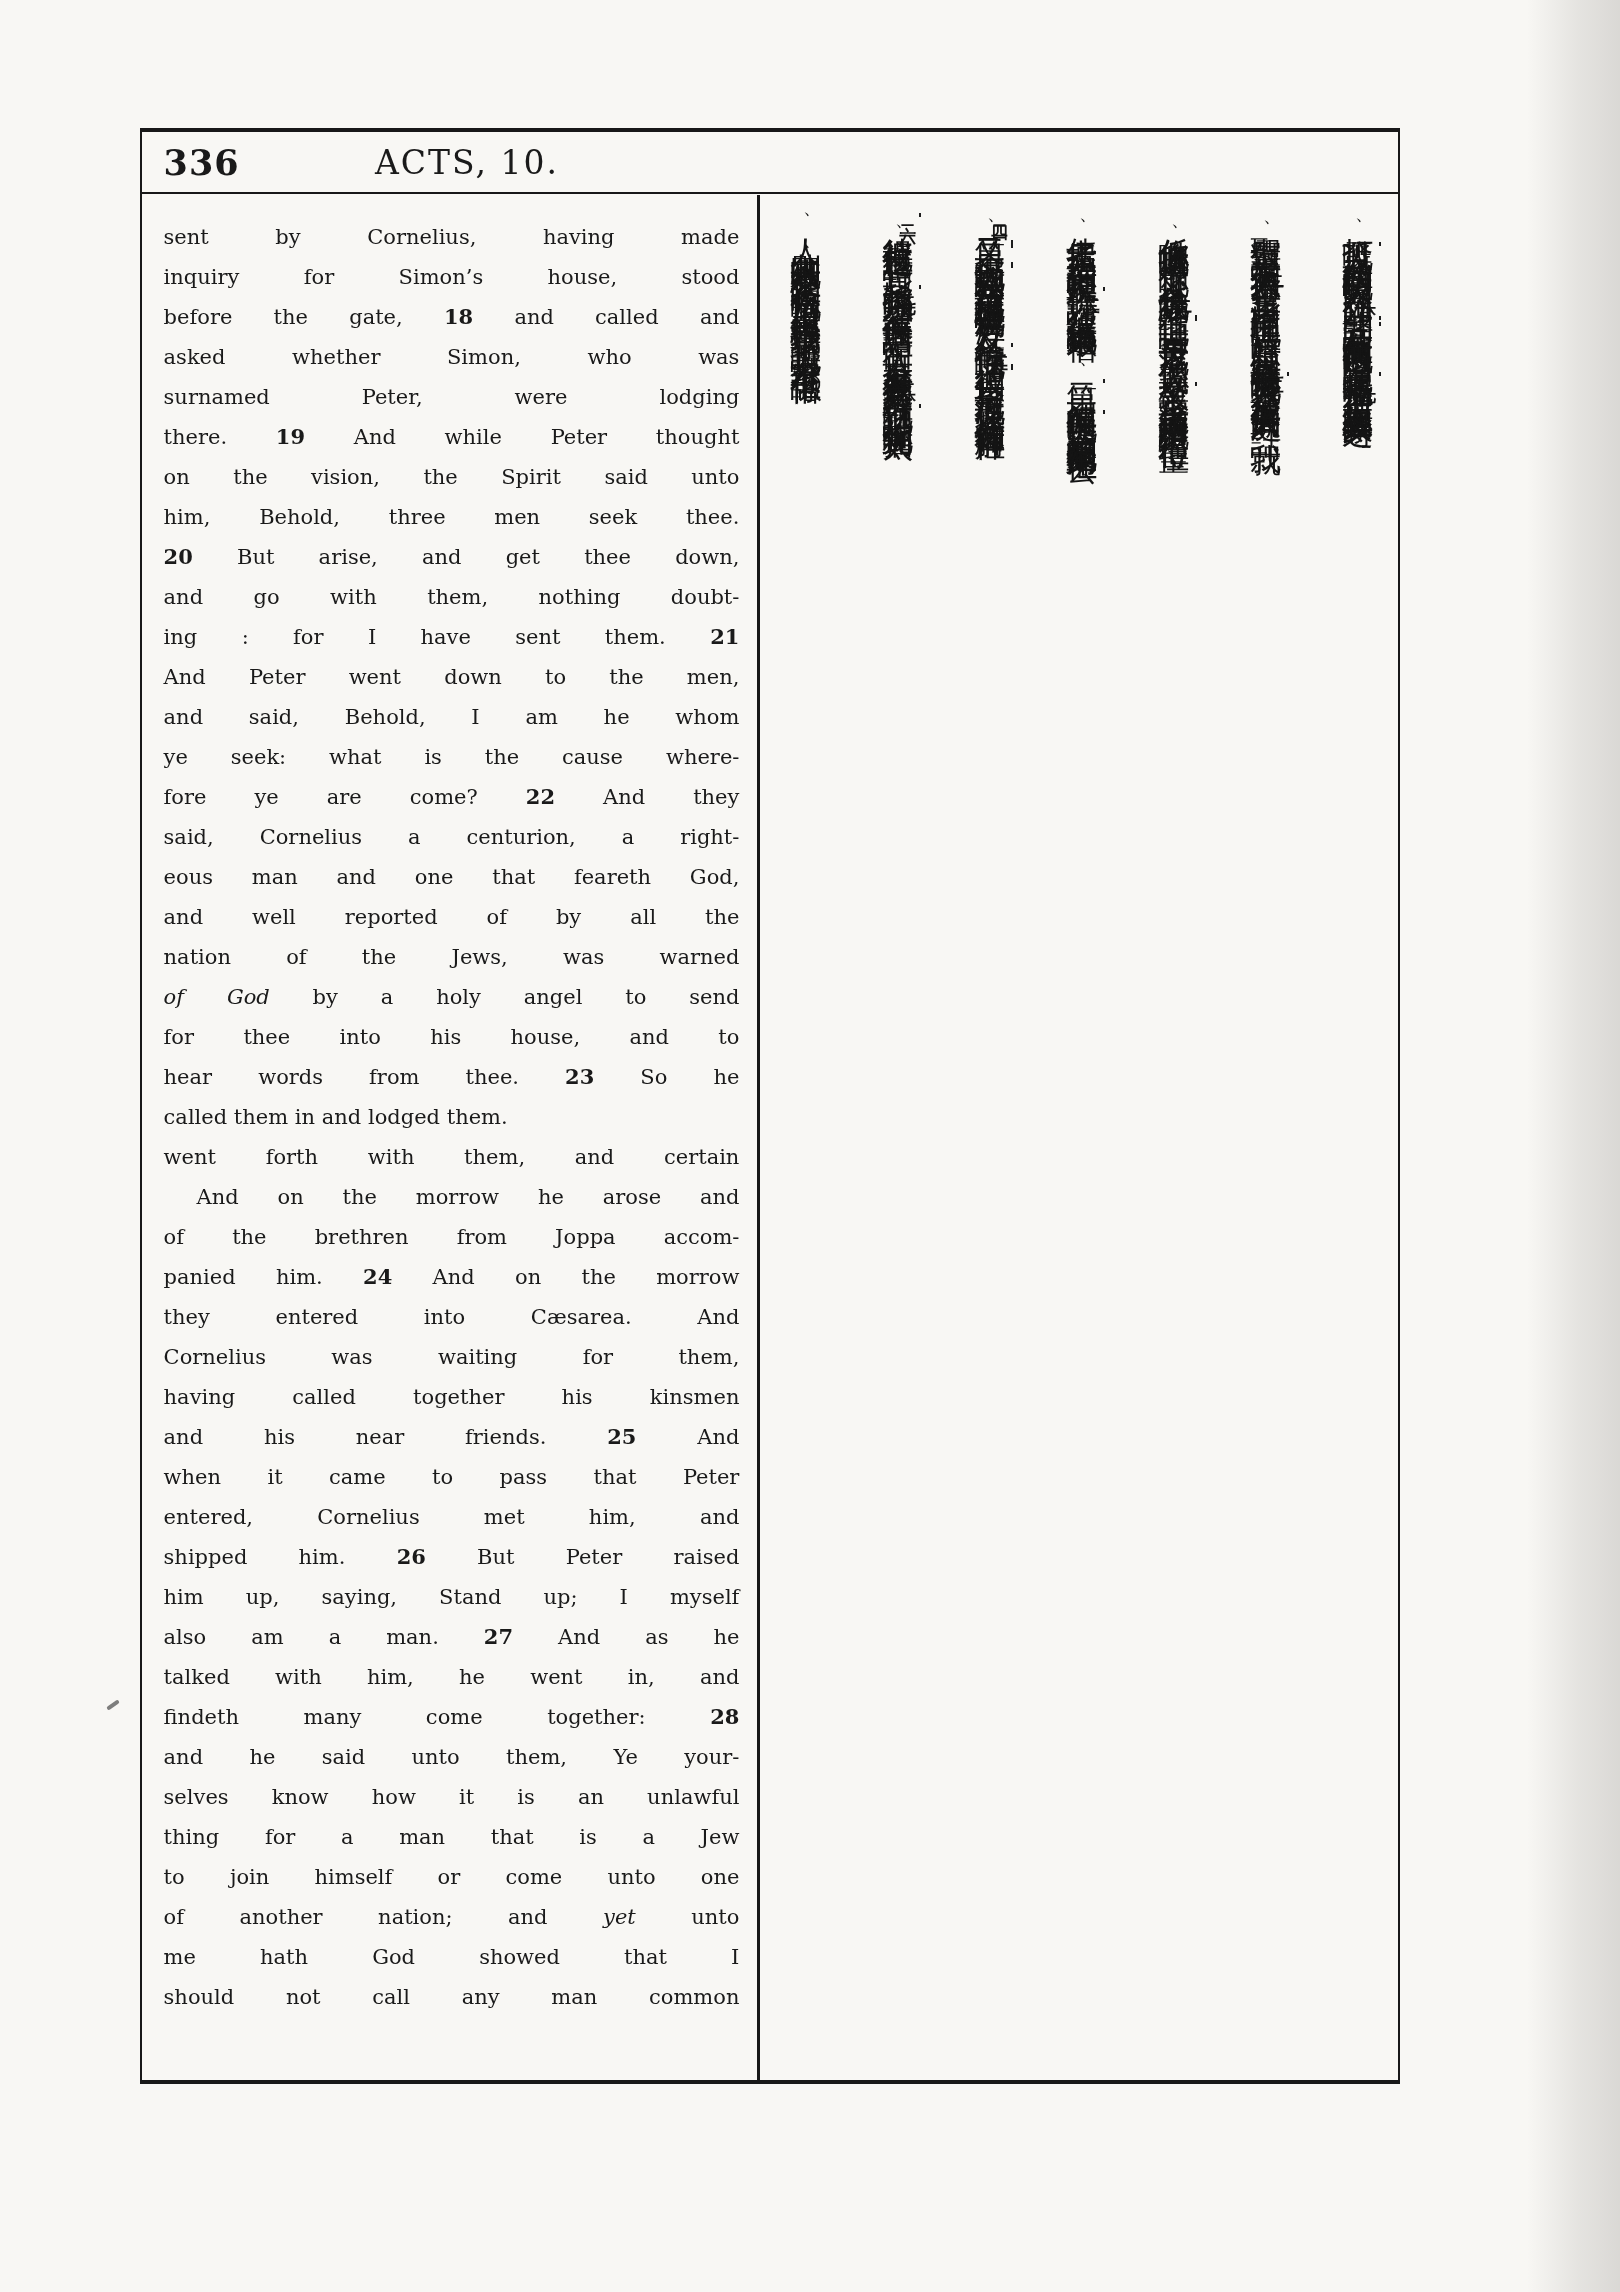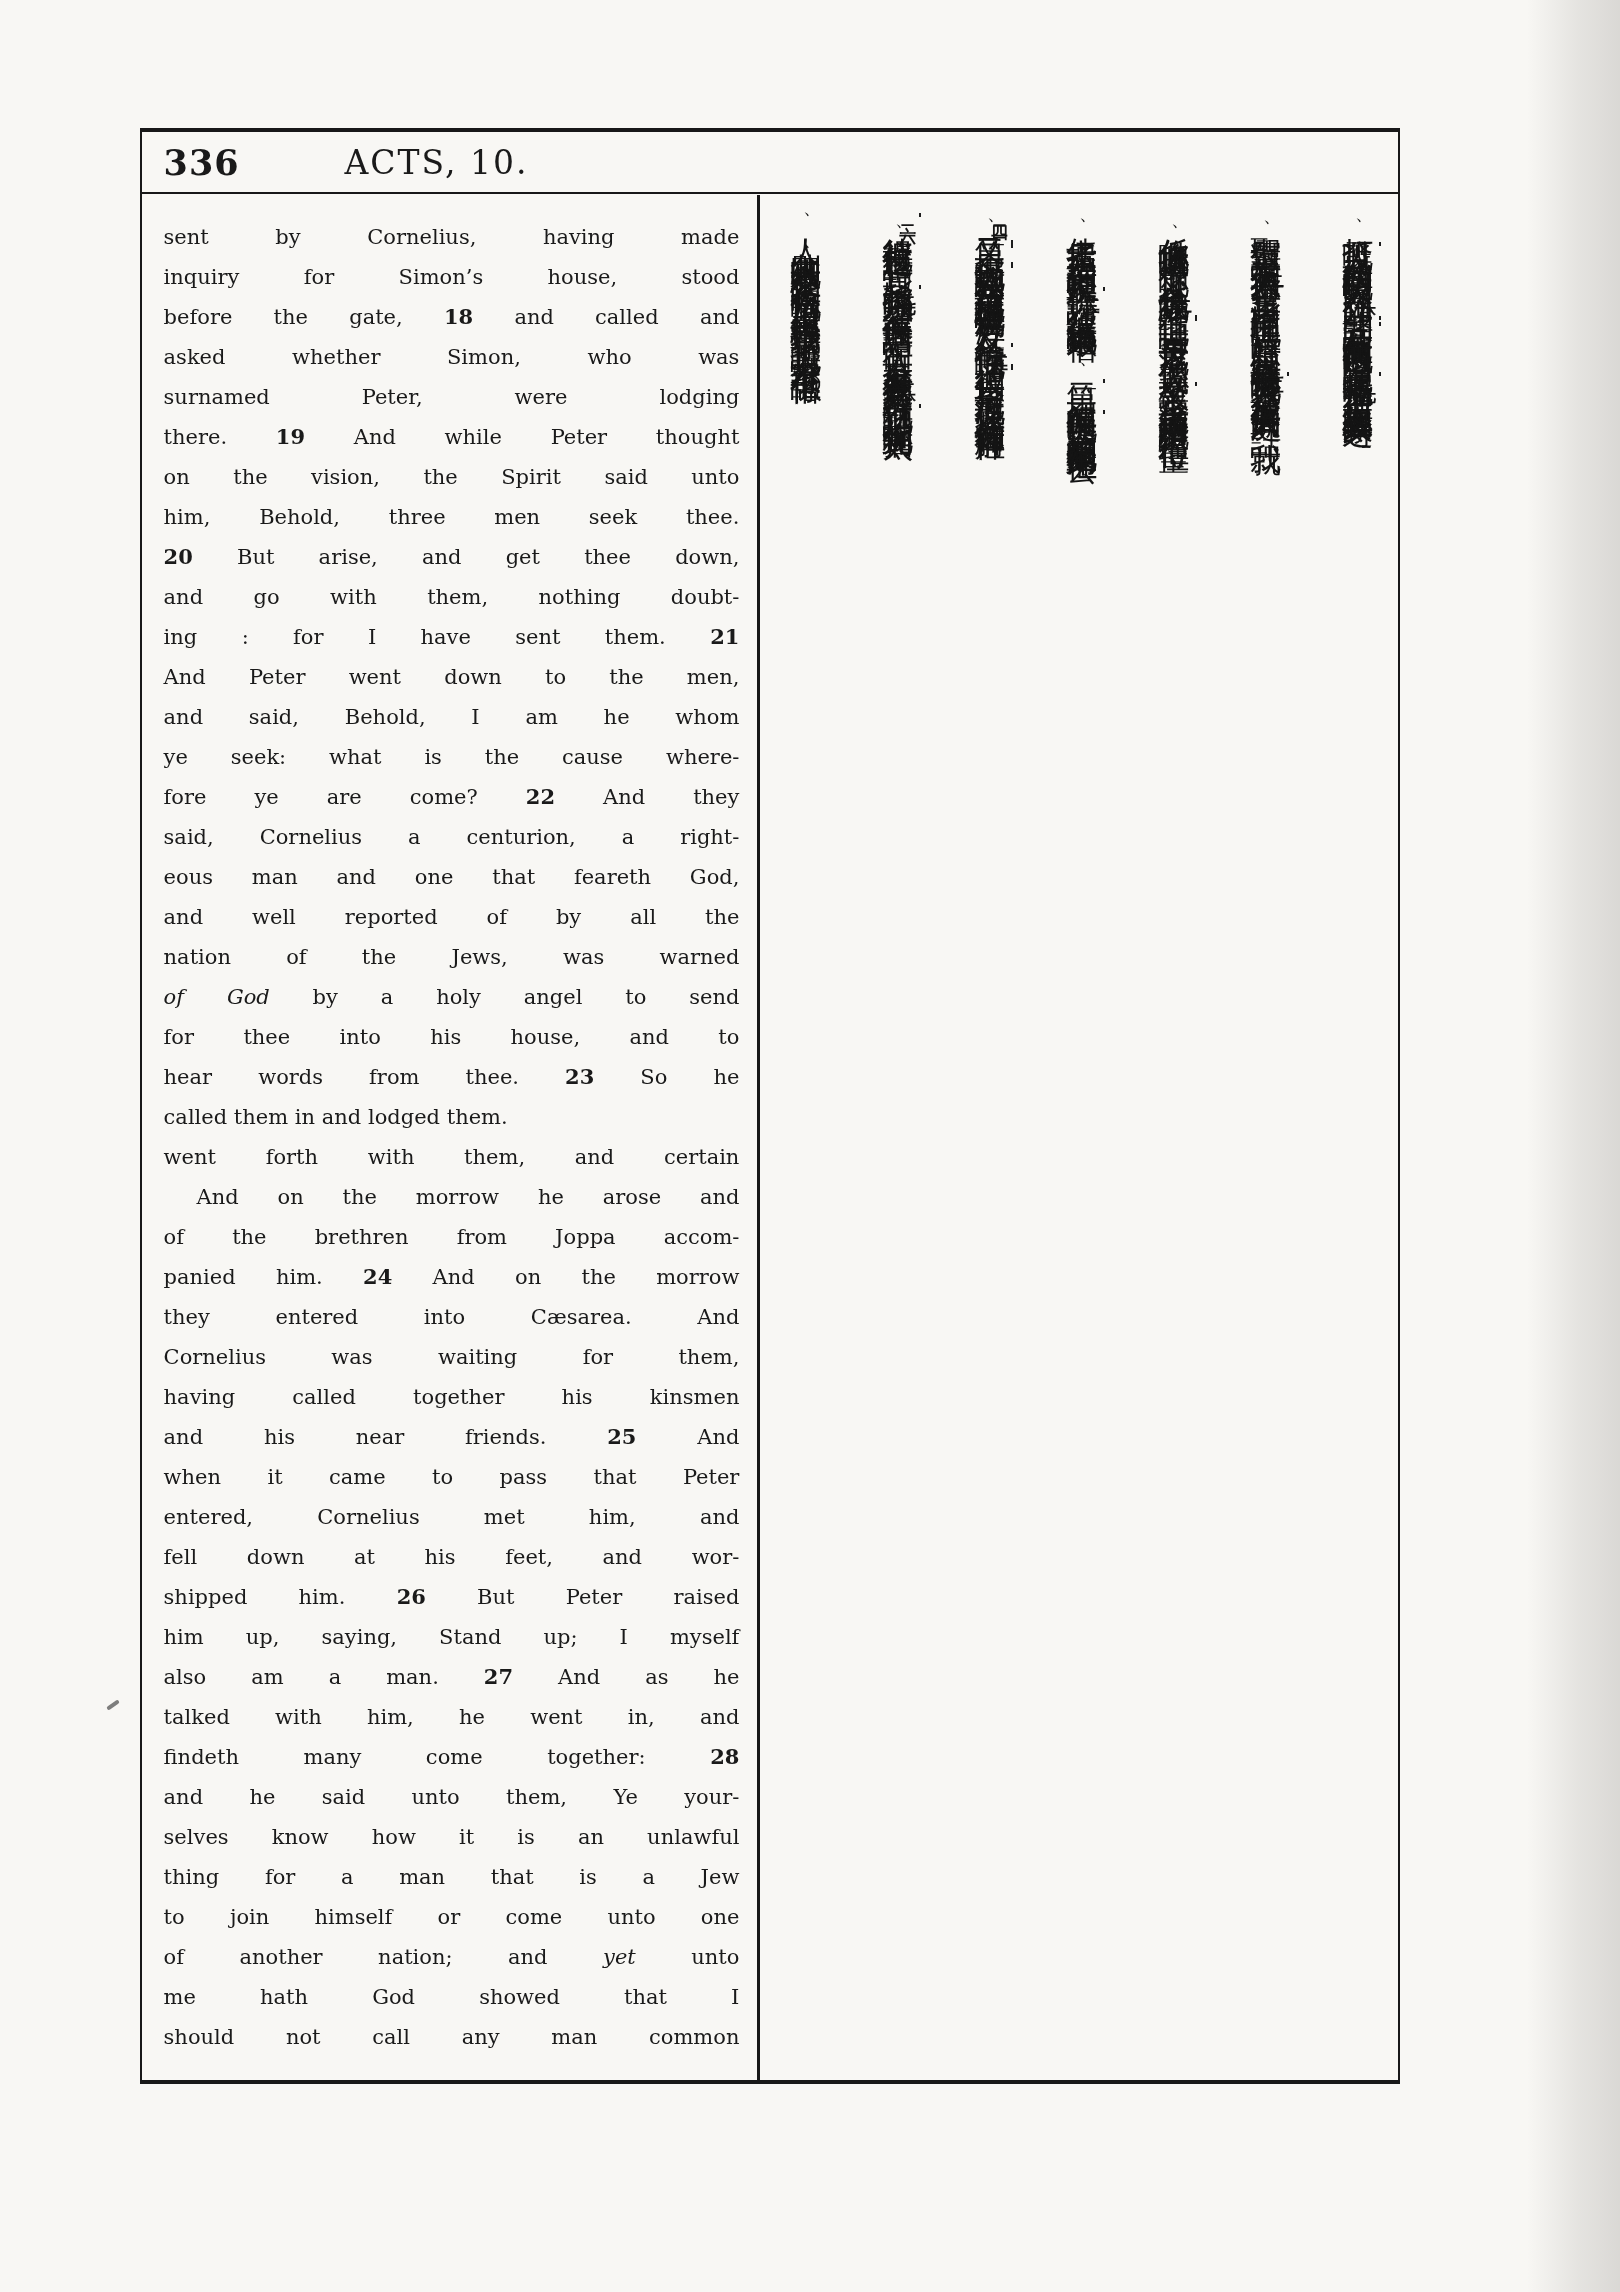--- a/index.html
+++ b/index.html
@@ -29,21 +29,21 @@
   }
   .header-band{
     position:absolute;top:0;left:0;right:0;height:60px;
     border-bottom:2.9px solid #181818;
   }
   .page-number{
     position:absolute;left:21.6px;top:9.8px;
     font-size:35px;font-weight:600;letter-spacing:1px;
   }
   .title-en{
-    position:absolute;left:172px;top:10.8px;width:245px;text-align:center;
+    position:absolute;left:172px;top:10.8px;width:245px;text-align:right;
     font-size:33px;letter-spacing:2px;
   }
   .title-zh{
     position:absolute;left:618px;top:6.9px;width:653px;text-align:center;
     font-size:40px;letter-spacing:8.8px;font-weight:600;
     font-family:"DejaVu Sans","Liberation Sans",sans-serif;
     transform:translateX(-27.4px);
   }
   .column-divider{
     position:absolute;top:63px;bottom:0;left:615px;width:2.9px;background:#181818;
@@ -132,21 +132,20 @@
       <div class="en-line"><span>went forth with them, and certain</span></div>
       <div class="en-line indent"><span>And on the morrow he arose and</span></div>
       <div class="en-line"><span>of the brethren from Joppa accom-</span></div>
       <div class="en-line"><span>panied him. </span><span class="vnum">24</span><span> And on the morrow</span></div>
       <div class="en-line"><span>they entered into Cæsarea. And</span></div>
       <div class="en-line"><span>Cornelius was waiting for them,</span></div>
       <div class="en-line"><span>having called together his kinsmen</span></div>
       <div class="en-line"><span>and his near friends. </span><span class="vnum">25</span><span> And</span></div>
       <div class="en-line"><span>when it came to pass that Peter</span></div>
       <div class="en-line"><span>entered, Cornelius met him, and</span></div>
-      <div class="en-line"><span>fell down at his feet, and wor-</span></div>
       <div class="en-line"><span>shipped him. </span><span class="vnum">26</span><span> But Peter raised</span></div>
       <div class="en-line"><span>him up, saying, Stand up; I myself</span></div>
       <div class="en-line"><span>also am a man. </span><span class="vnum">27</span><span> And as he</span></div>
       <div class="en-line"><span>talked with him, he went in, and</span></div>
       <div class="en-line"><span>findeth many come together: </span><span class="vnum">28</span></div>
       <div class="en-line"><span>and he said unto them, Ye your-</span></div>
       <div class="en-line"><span>selves know how it is an unlawful</span></div>
       <div class="en-line"><span>thing for a man that is a Jew</span></div>
       <div class="en-line"><span>to join himself or come unto one</span></div>
       <div class="en-line"><span>of another nation; and </span><span class="ital">yet</span><span> unto</span></div>

